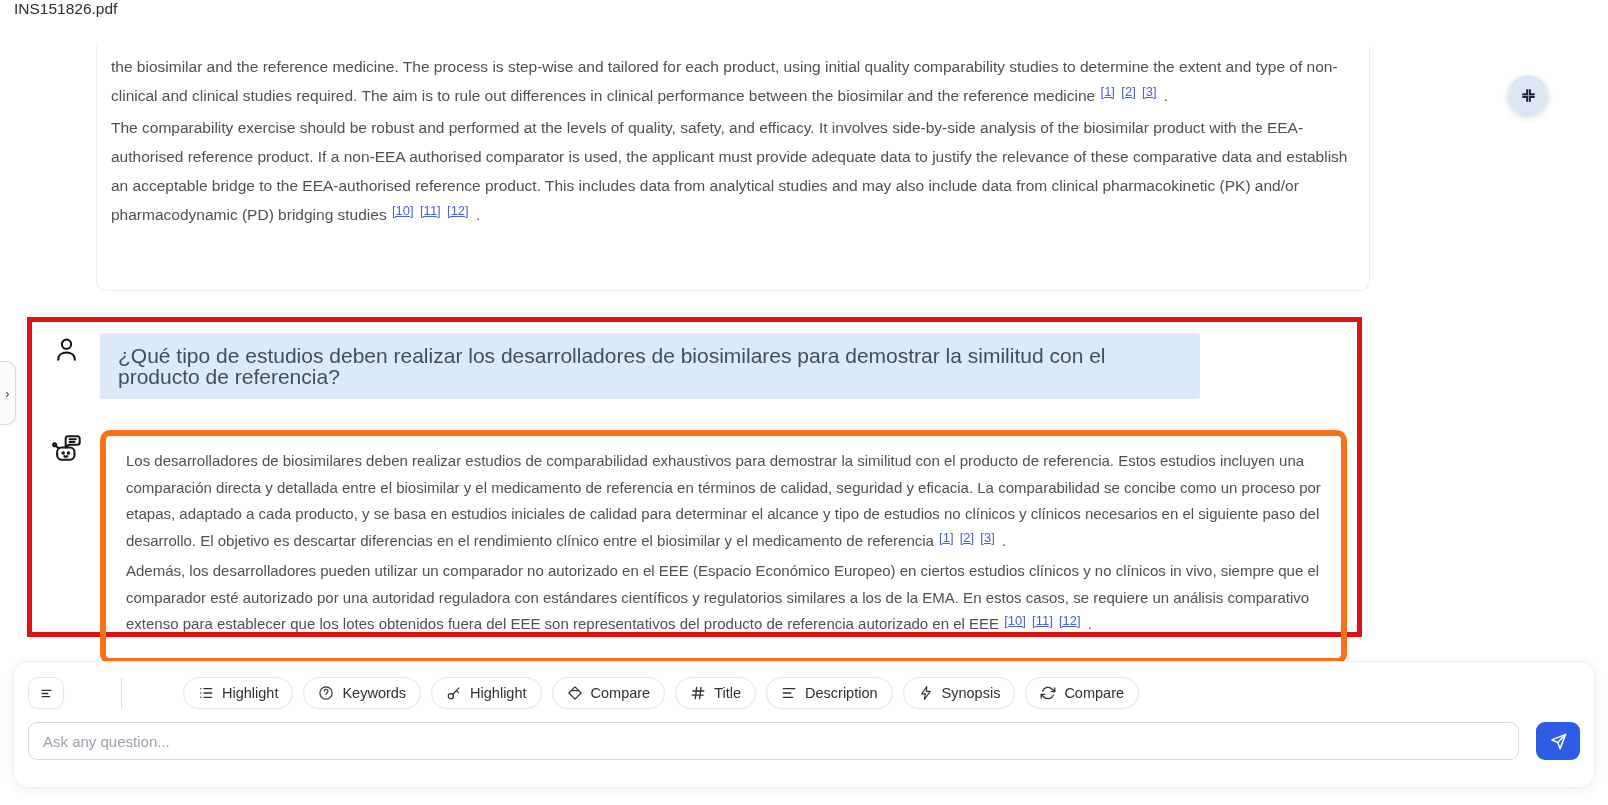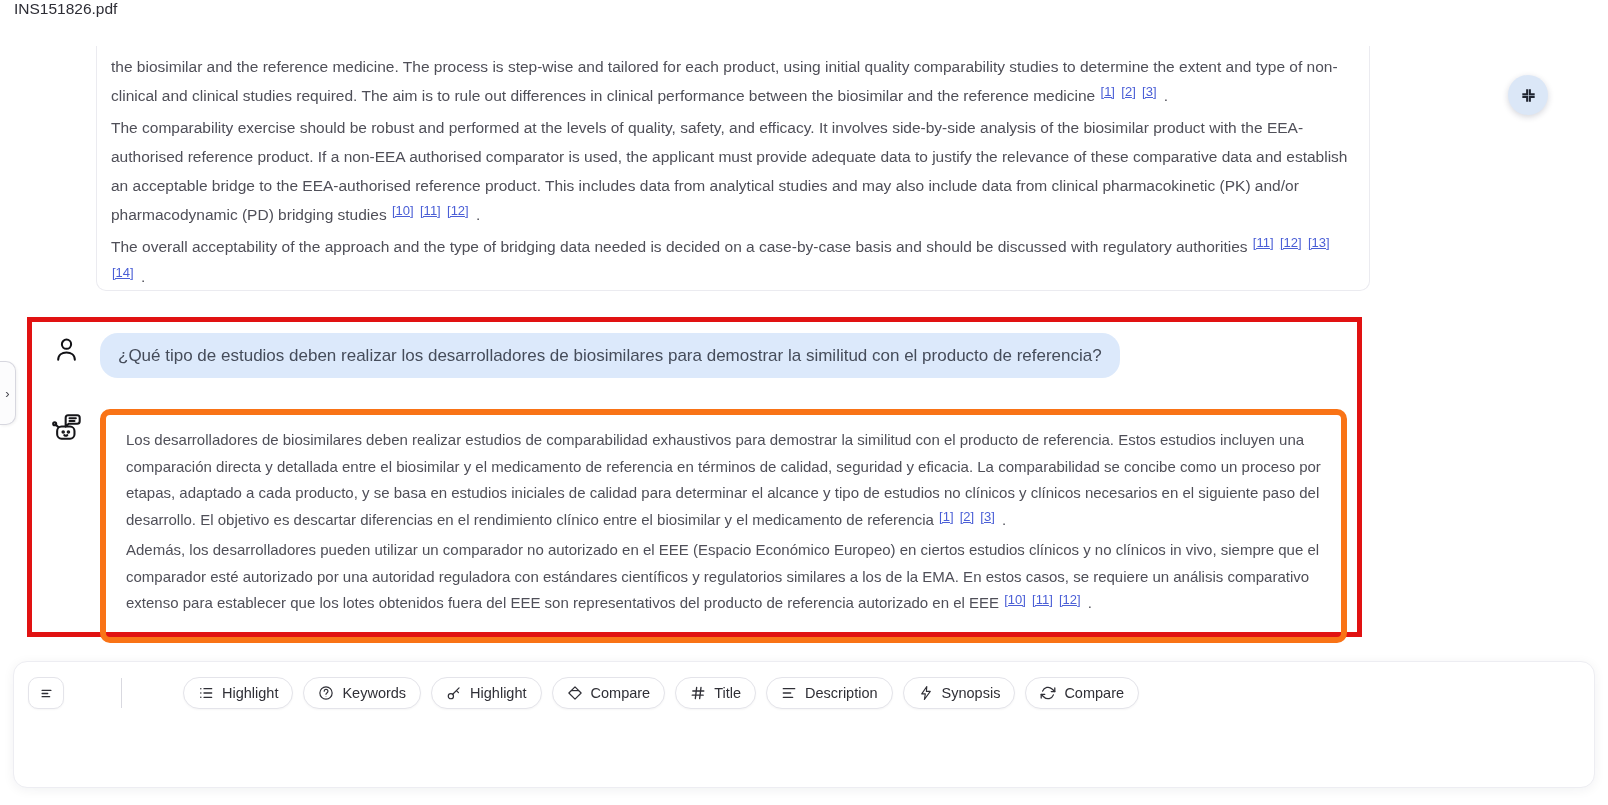--- a/index.html
+++ b/index.html
@@ -39,21 +39,21 @@
     border-radius:0 10px 10px 0; display:flex; align-items:center; justify-content:center;
     cursor:pointer; box-shadow:1px 1px 3px rgba(0,0,0,.06); }
   .side-tab .chev { font-size:13px; color:#45454d; line-height:1; }
 
   
   .chat-outline { position:absolute; left:27px; top:317px; width:1335px; height:320px;
     border:5px solid #e11212; background:#fff; padding-top:11px; }
   .chat-row { display:flex; align-items:flex-start; }
   .gutter { width:68px; flex:0 0 68px; display:flex; justify-content:center; padding-top:3px; }
   .user-bubble { display:inline-block; background:#dce9fb; color:#454c5a;
-    border-radius:18px; padding:12px 18px; font-size:17px; line-height:21px; max-width:1100px; }
+    border-radius:3px; padding:12px 18px; font-size:21px; line-height:21px; max-width:1100px; }
   .answer-row { margin-top:31px; }
   .answer-card { flex:1; margin-right:10px; border:6px solid #f97316; border-radius:10px;
     padding:12px 20px 16px 20px; }
   .answer-card .para { font-size:15px; line-height:26.5px; color:#4f4f58; margin:0 0 3px 0; }
   .answer-card .cite { top:-4px; }
 
   
   .bottom-panel { position:absolute; left:13px; top:661px; width:1582px; height:127px;
     background:#fff; border:1px solid #ededf2; border-radius:14px;
     box-shadow:0 2px 12px rgba(25,30,45,.06); padding:15px 14px 0 14px; }
@@ -82,21 +82,20 @@
 <body>
 
 <header class="titlebar">
   <span class="title">INS151826.pdf</span>
 </header>
 
 <section class="doc-card">
   <div id="doc-paragraphs">
       <div class="para"><span>the biosimilar and the reference medicine. The process is step-wise and tailored for each product, using initial quality comparability studies to determine the extent and type of non-clinical and clinical studies required. The aim is to rule out differences in clinical performance between the biosimilar and the reference medicine</span> <a class="cite">[1]</a> <a class="cite">[2]</a> <a class="cite">[3]</a> <span class="suffix">.</span></div>
       <div class="para"><span>The comparability exercise should be robust and performed at the levels of quality, safety, and efficacy. It involves side-by-side analysis of the biosimilar product with the EEA-authorised reference product. If a non-EEA authorised comparator is used, the applicant must provide adequate data to justify the relevance of these comparative data and establish an acceptable bridge to the EEA-authorised reference product. This includes data from analytical studies and may also include data from clinical pharmacokinetic (PK) and/or pharmacodynamic (PD) bridging studies</span> <a class="cite">[10]</a> <a class="cite">[11]</a> <a class="cite">[12]</a> <span class="suffix">.</span></div>
-      <div class="para"><span>The overall acceptability of the approach and the type of bridging data needed is decided on a case-by-case basis and should be discussed with regulatory authorities</span> <a class="cite">[11]</a> <a class="cite">[12]</a> <a class="cite">[13]</a> <a class="cite">[14]</a> <span class="suffix">.</span></div>
     </div>
 </section>
 
 <button class="collapse-btn">
   <span>
     <svg width="19" height="19" viewBox="0 0 24 24" fill="none" stroke="#1f2430" stroke-width="2.6">
       <path d="M10.3 4.2 V10.3 H4.2"></path>
       <path d="M13.7 4.2 V10.3 H19.8"></path>
       <path d="M10.3 19.8 V13.7 H4.2"></path>
       <path d="M13.7 19.8 V13.7 H19.8"></path>
@@ -225,13 +224,24 @@
               <polyline points="22.2 4.5 22.2 9.8 16.9 9.8"></polyline>
               <polyline points="1.8 19.5 1.8 14.2 7.1 14.2"></polyline>
               <path d="M3.9 9.2 a8.6 8.6 0 0 1 14.2-3.2 L22.2 9.8 M1.8 14.2 l4.1 3.8 A8.6 8.6 0 0 0 20.1 14.8"></path>
             </svg>
           </span>
           <span>Compare</span>
         </button>
       </div>
   </div>
 
+  <div class="composer-row">
+    <input class="ask-input" type="text" placeholder="Ask any question..." style="">
+    <button class="send-btn">
+      <span>
+        <svg width="19" height="19" viewBox="0 0 24 24" fill="none" stroke="#ffffff" stroke-width="1.9" stroke-linejoin="round">
+          <path d="M3.6 10 L21 3 L14 21 L11 13.2 Z"></path>
+          <path d="M21 3 L11 13.2"></path>
+        </svg>
+      </span>
+    </button>
+  </div>
 </section>
 
 </body></html>

